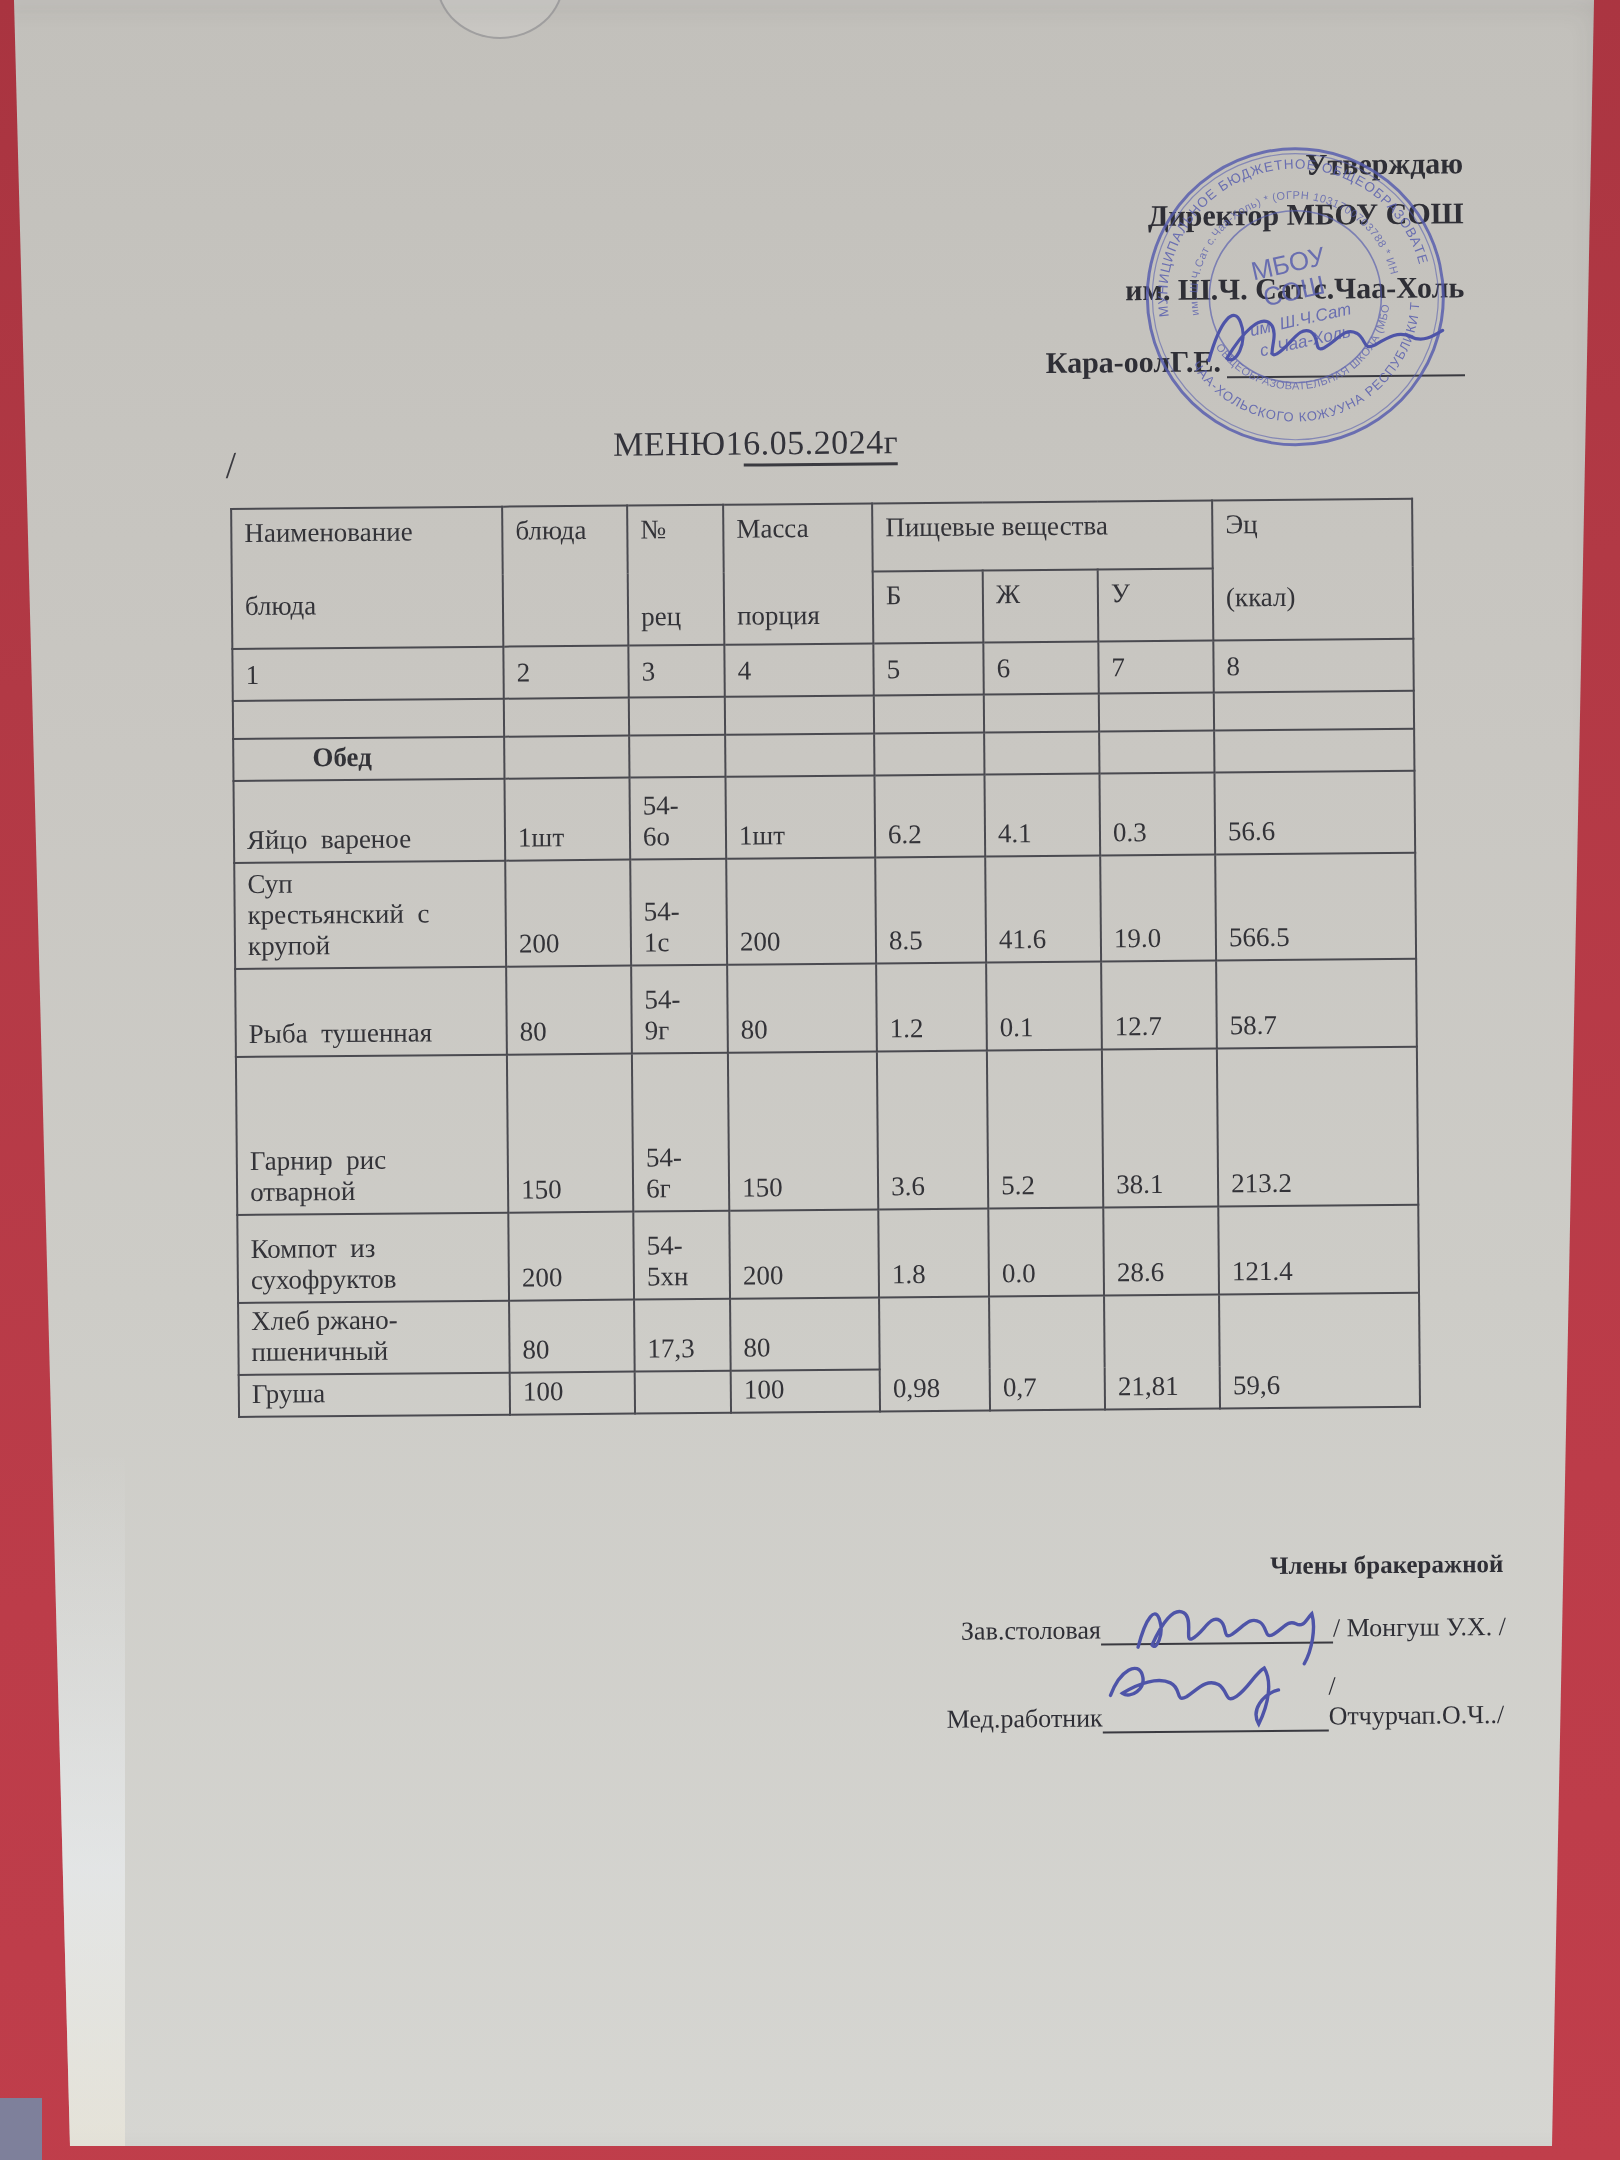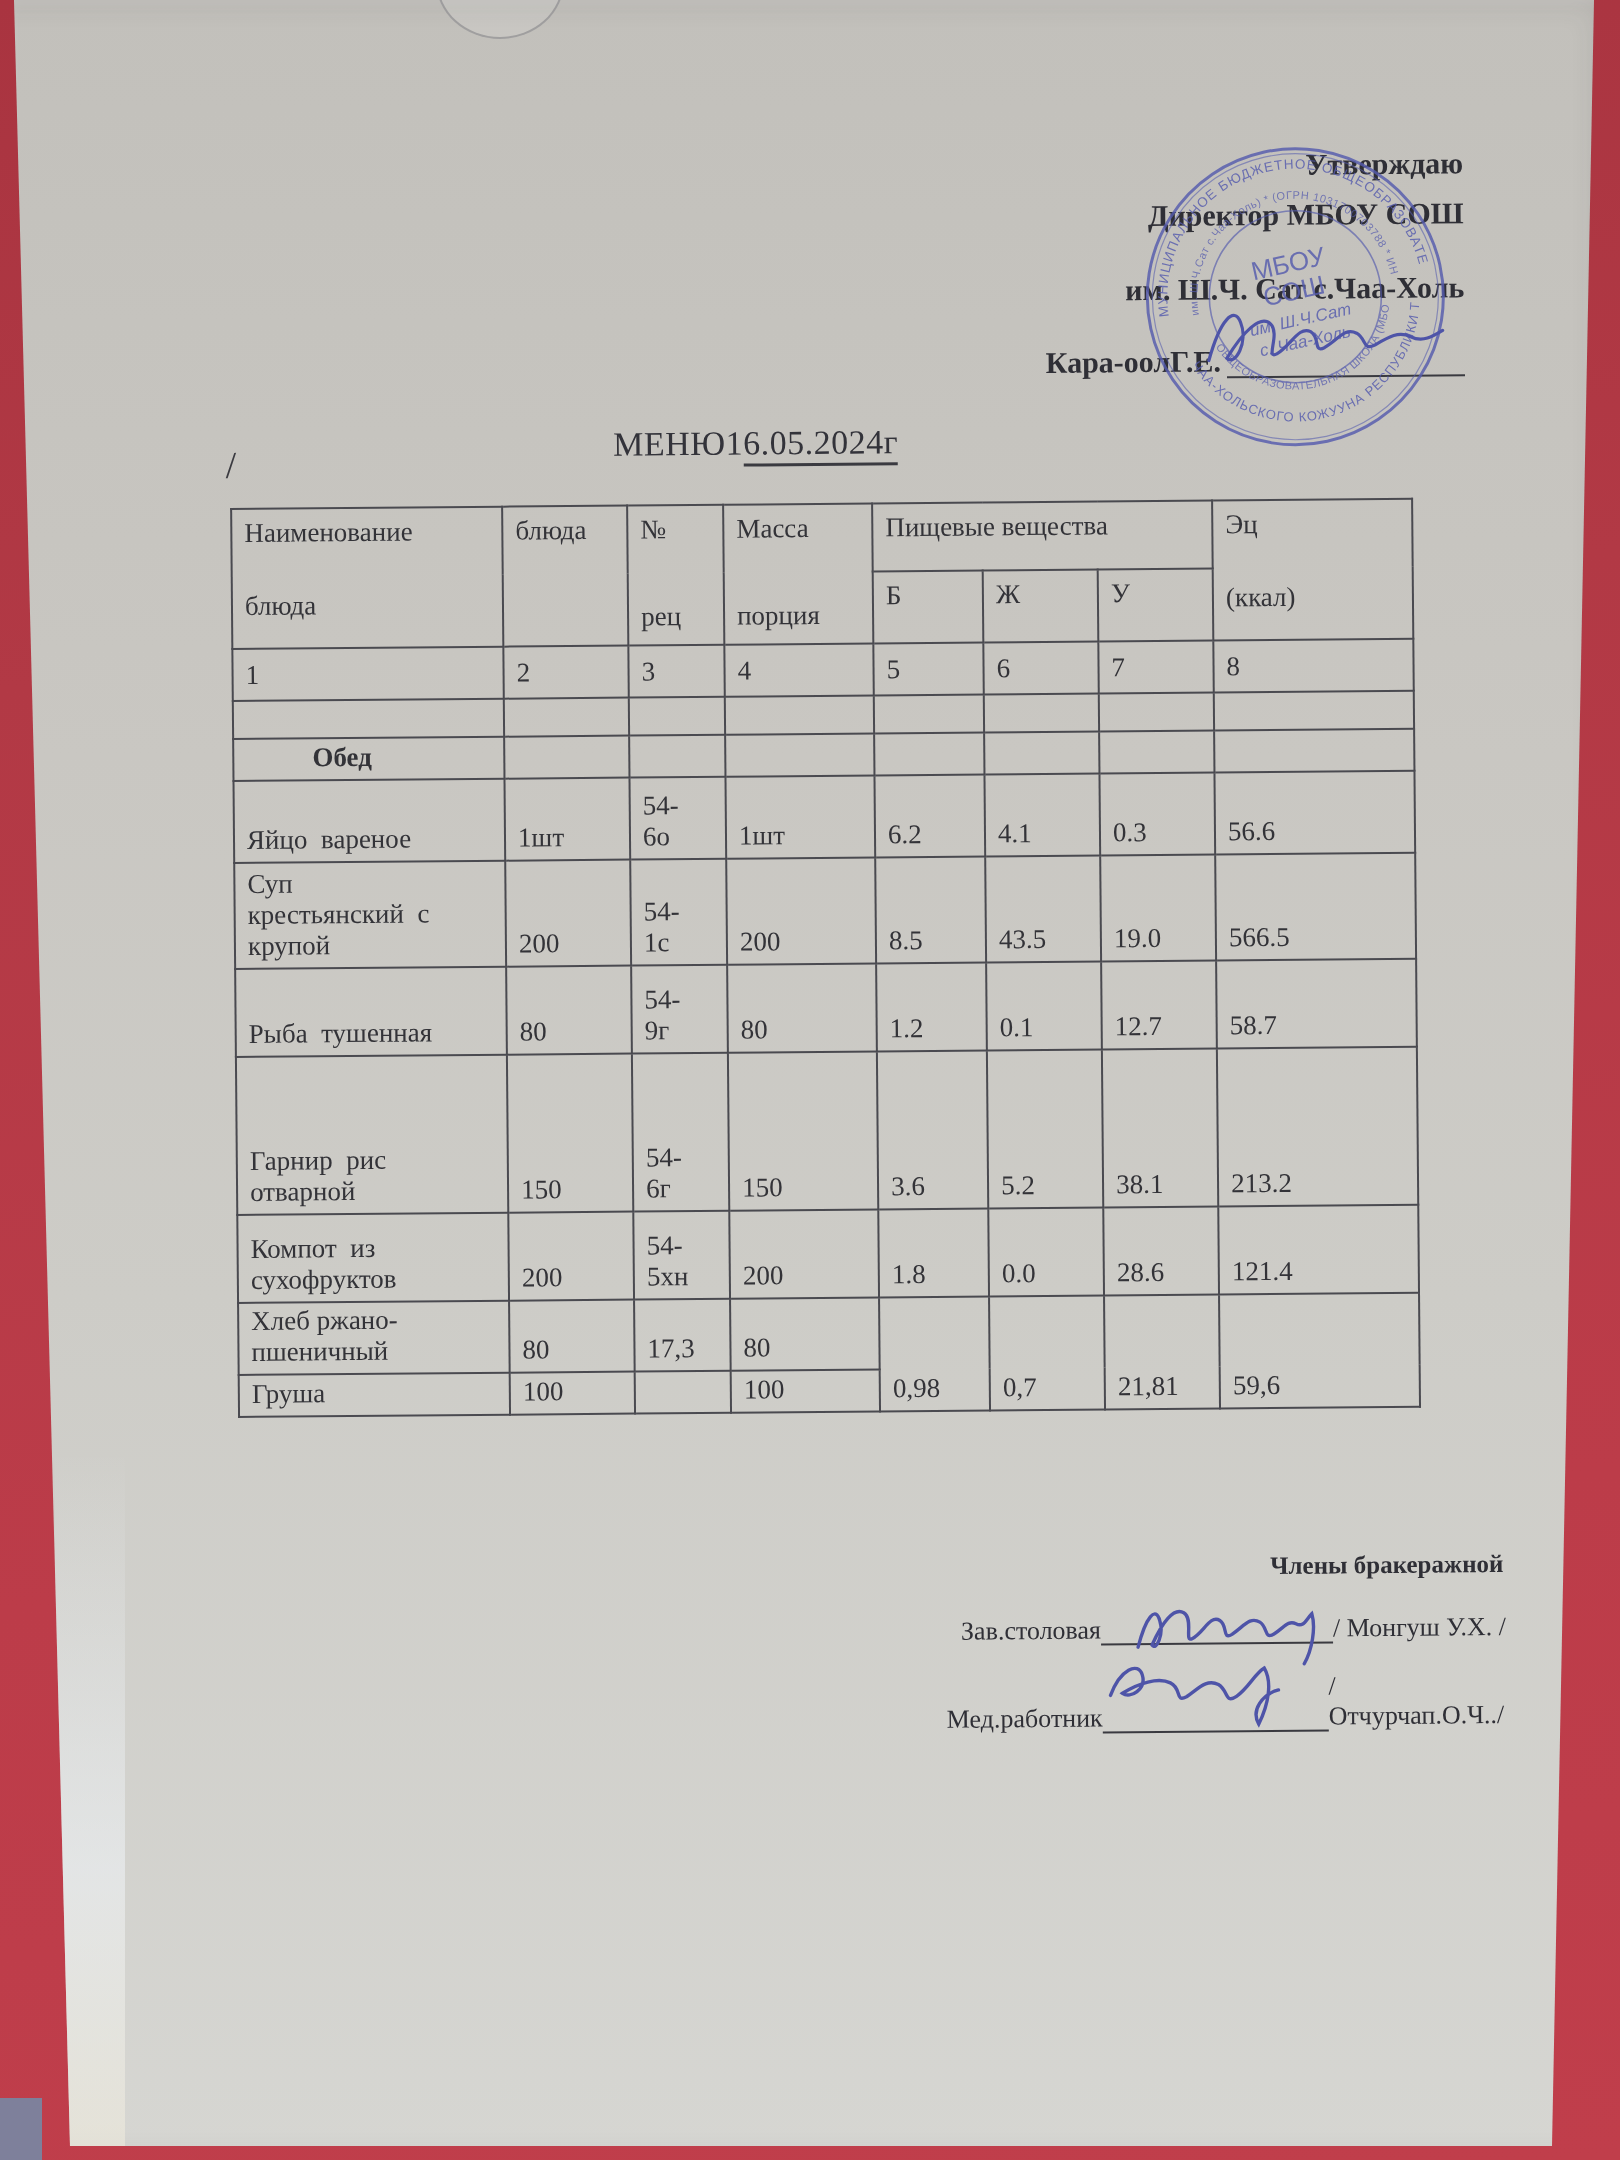--- a/index.html
+++ b/index.html
@@ -210,21 +210,21 @@
       </tr>
       <tr style="height:106px">
         <td class="nm">Суп
 крестьянский  с
 крупой</td>
         <td>200</td>
         <td class="rec">54-
 1с</td>
         <td>200</td>
         <td>8.5</td>
-        <td>43.5</td>
+        <td>41.6</td>
         <td>19.0</td>
         <td>566.5</td>
       </tr>
       <tr style="height:88px">
         <td class="nm">Рыба  тушенная</td>
         <td>80</td>
         <td class="rec">54-
 9г</td>
         <td>80</td>
         <td>1.2</td>

